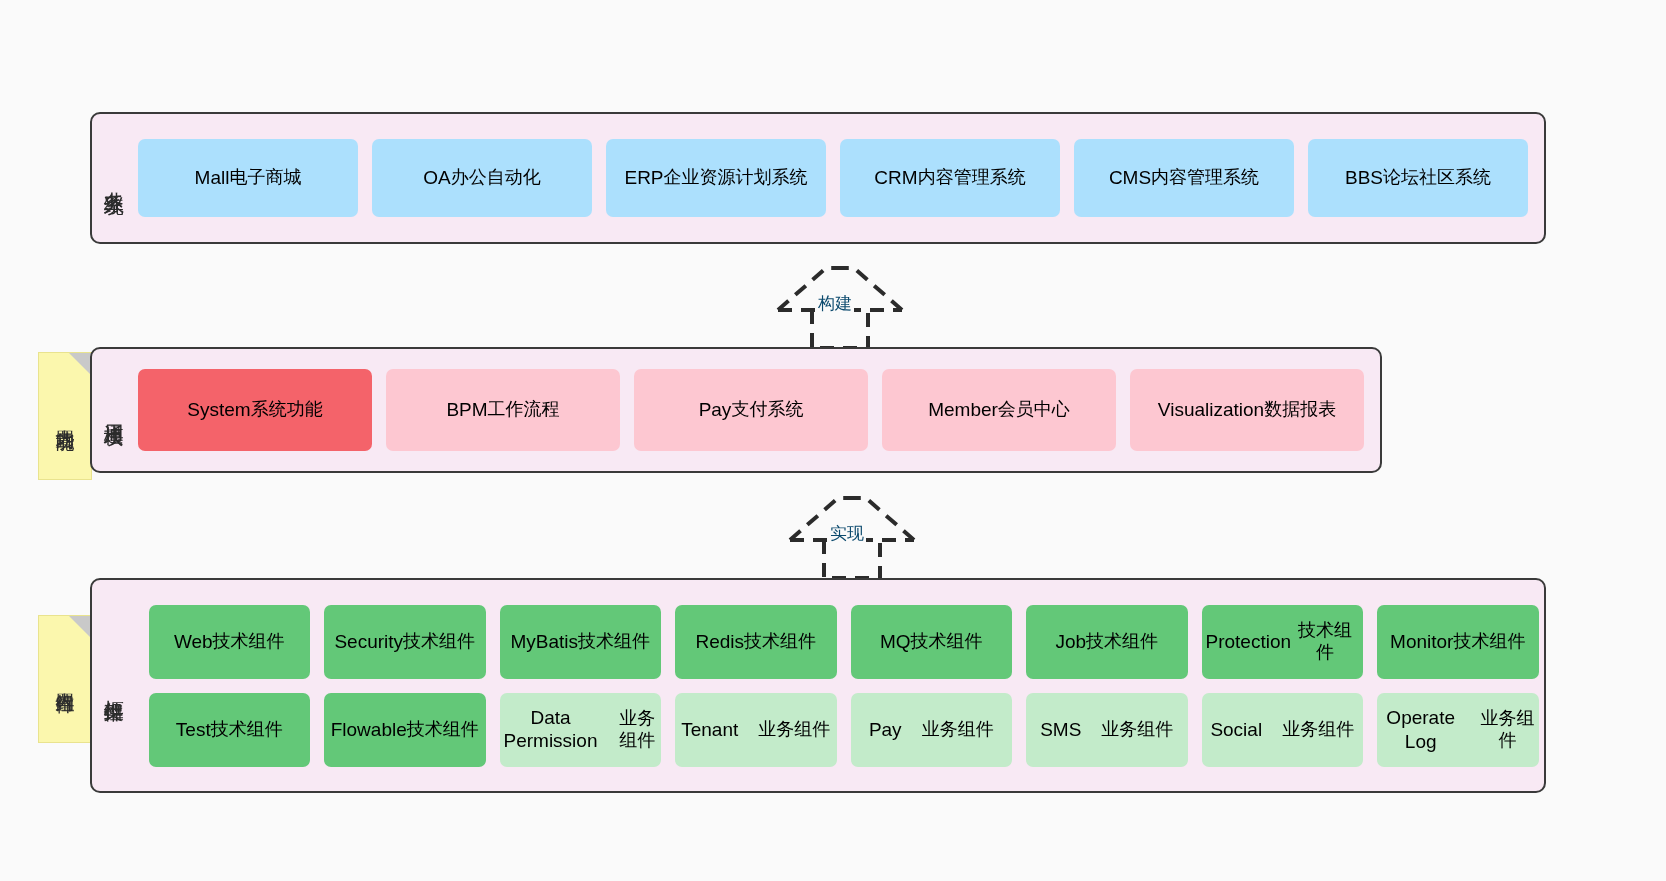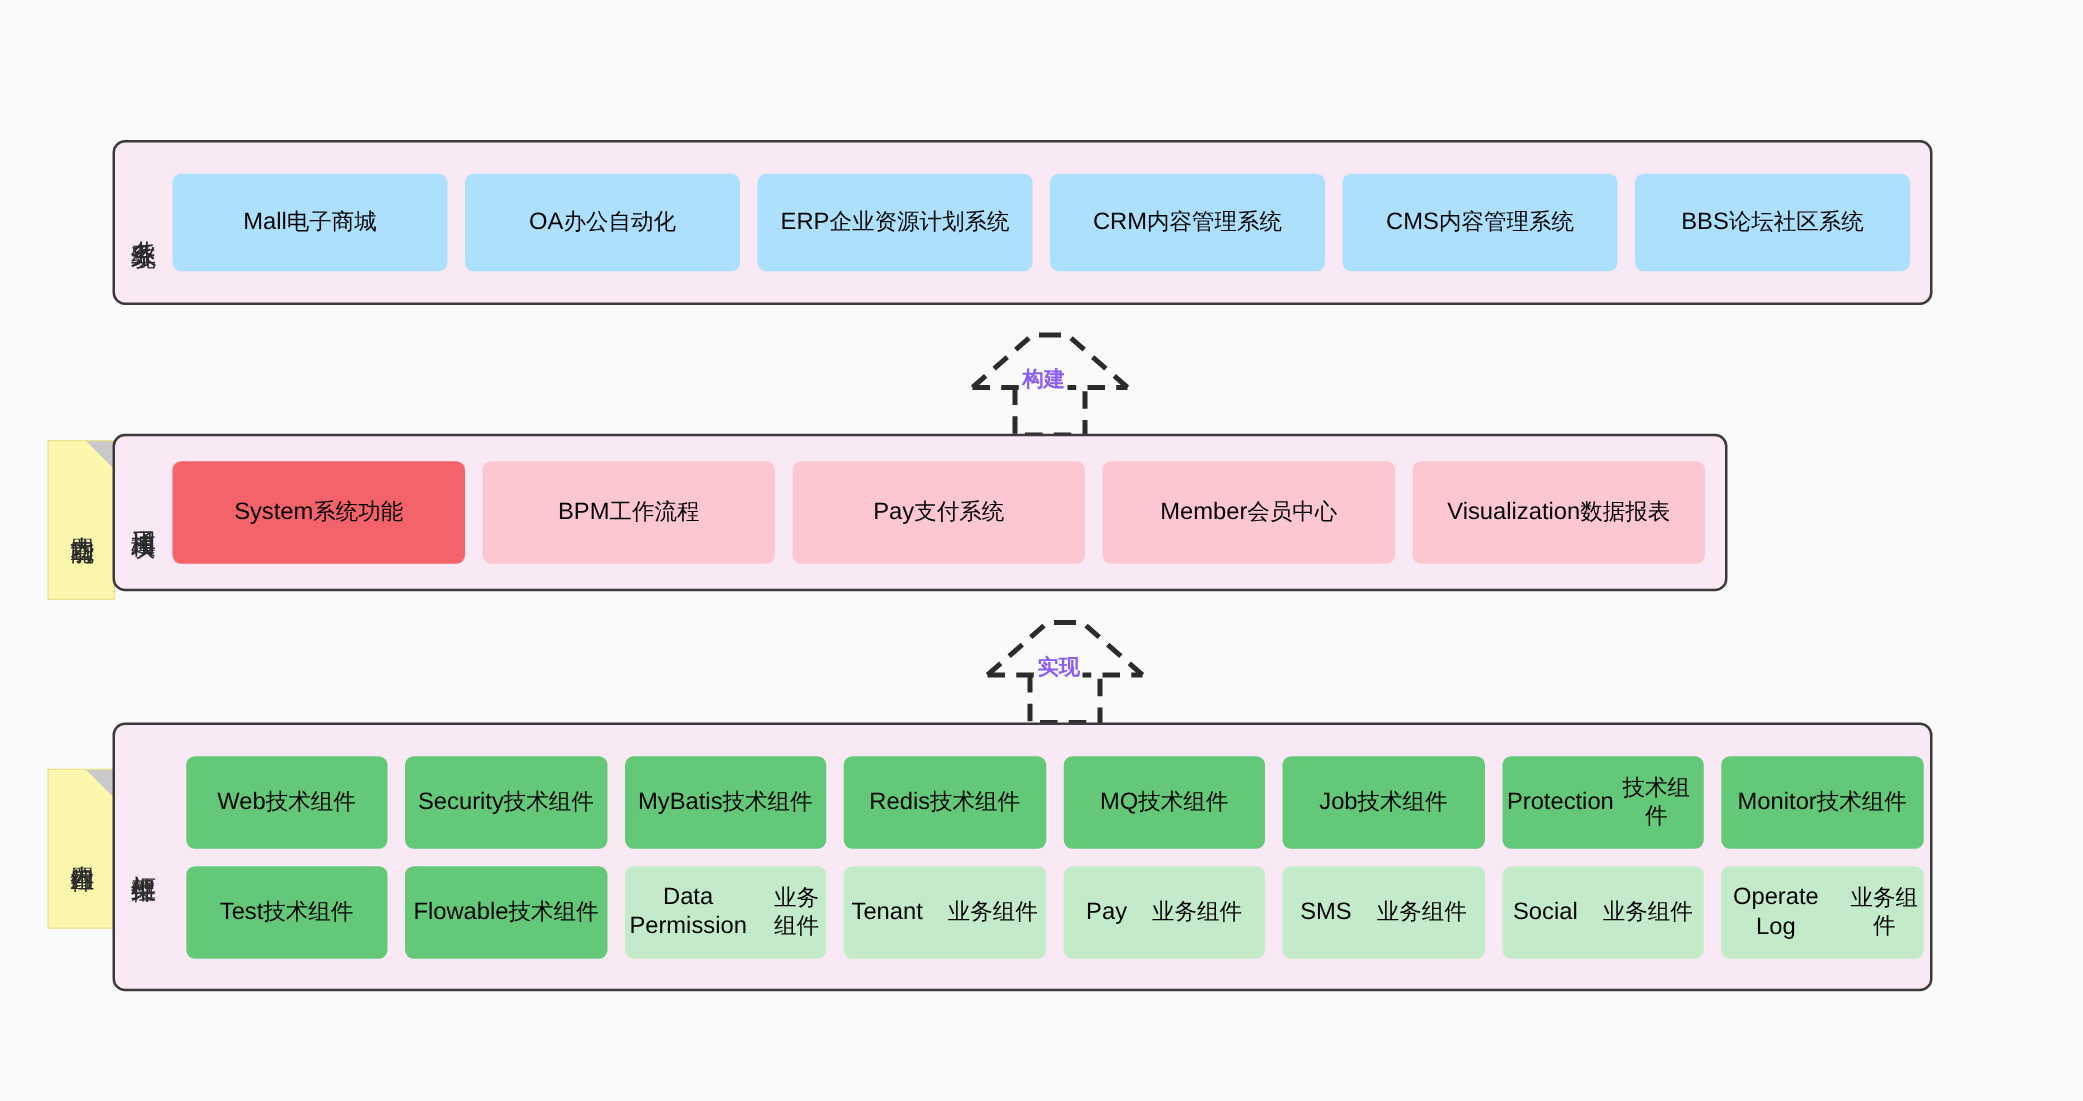--- a/index.html
+++ b/index.html
@@ -100,26 +100,25 @@
     border-top: 22px solid #c9c9c9;
     border-left: 22px solid transparent;
   }
 
   
   .arrow { position: absolute; }
   .arrow svg { display: block; overflow: visible; }
   .arrow-label {
     position: absolute;
     font-size: 17px;
-    color: #8b5cf6;
+    color: #0c4a6e;
     background: #fafafa;
     padding: 0 2px;
     white-space: nowrap;
     user-select: none;
-    font-weight: bold;
   }
 </style>
 </head>
 <body>
 
 <div id="stage">
 
   <div class="layer" id="layer-business" style="left:90px; top:112px; width:1456px; height:132px;">
     <div class="layer-title">业务系统</div>
     <div class="layer-body">

